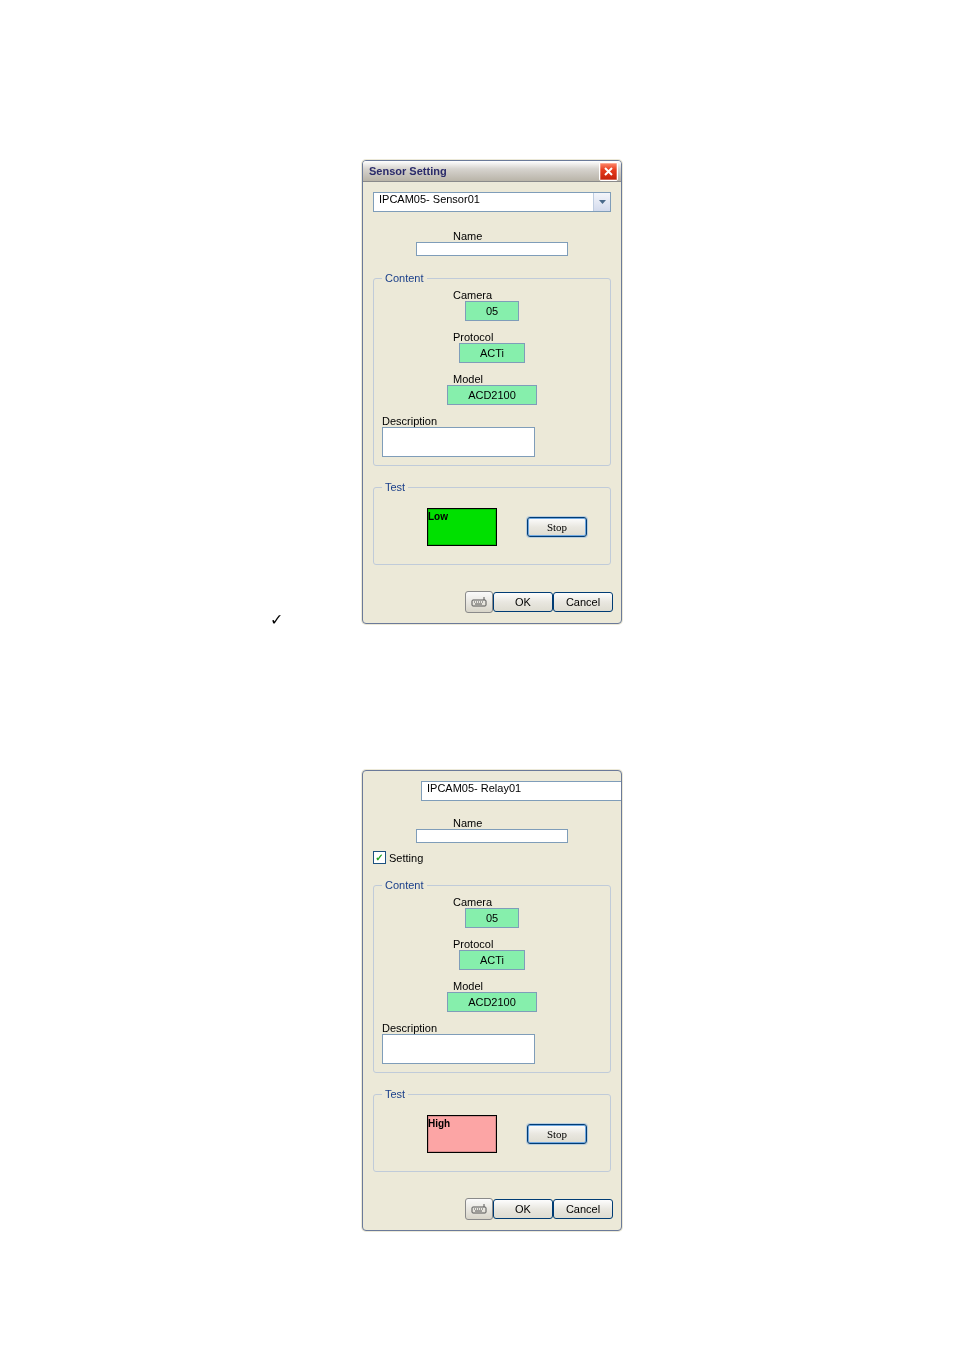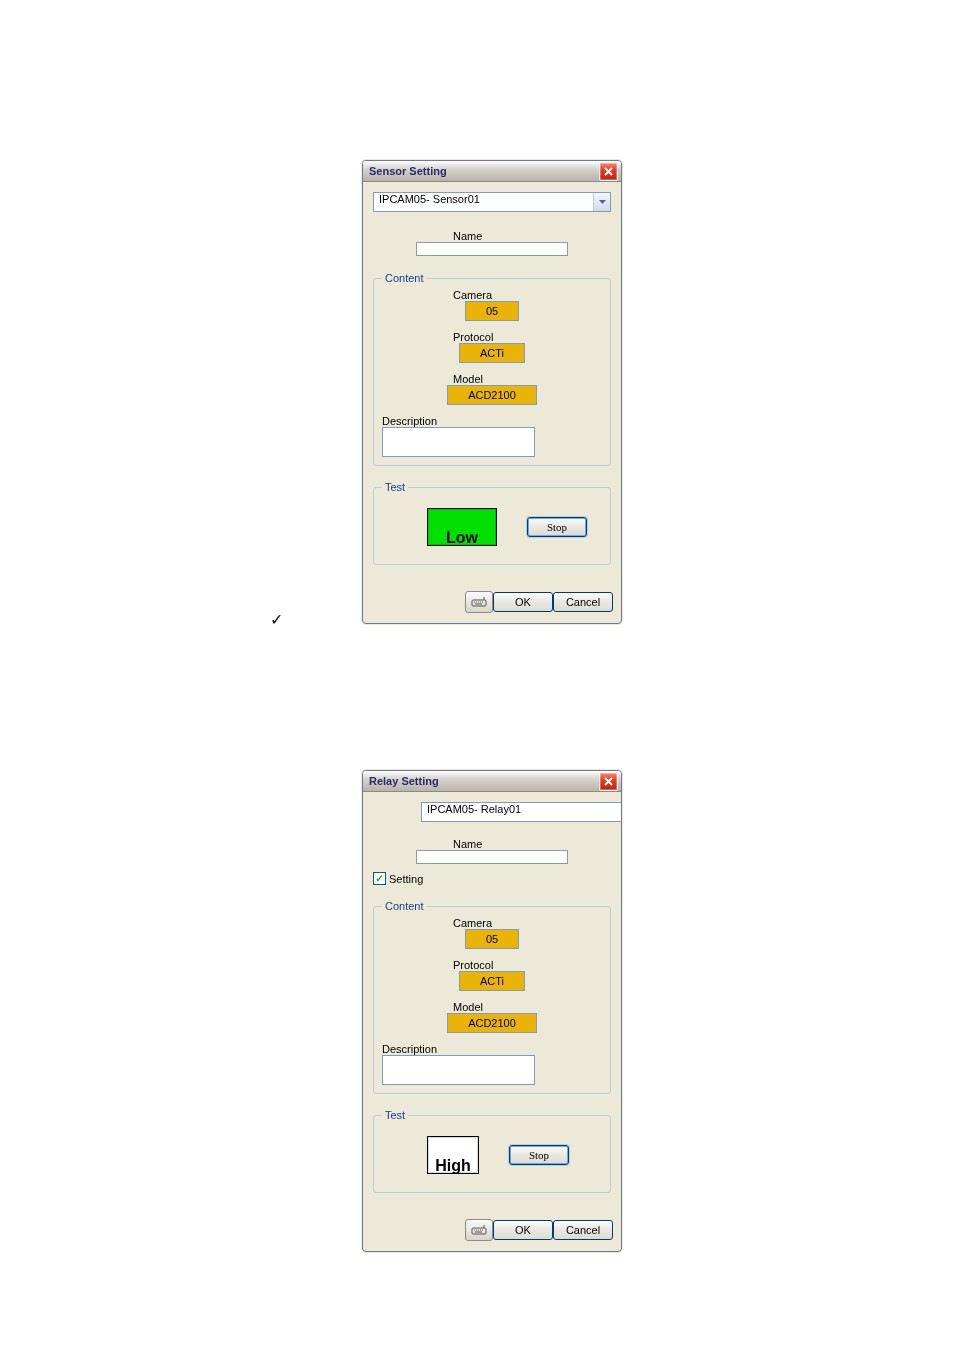--- a/index.html
+++ b/index.html
@@ -93,21 +93,21 @@
     font-family: inherit;
     font-size: 11px;
     padding: 0 4px;
     box-sizing: border-box;
   }
   .row .ro {
     flex: 1;
     height: 18px;
     line-height: 18px;
     border: 1px solid #7f9db9;
-    background: #eab308;
+    background: #86efac;
     padding: 0 20px;
     box-sizing: border-box;
     font-size: 11px;
   }
   .row .ta {
     flex: 1;
     height: 34px;
     border: 1px solid #7f9db9;
     background: #fff;
     box-sizing: border-box;
@@ -157,34 +157,34 @@
   }
   .test-body {
     display: flex;
     align-items: center;
     padding: 10px 0 10px 45px;
     gap: 30px;
   }
   .status-box {
     border: 1px solid #000;
     box-shadow: inset 0 0 0 1px rgba(0,0,0,0.15);
-    text-align: center;
+    text-align: left;
     font-weight: bold;
-    font-size: 16px;
-    padding-top: 20px;
+    font-size: 10px;
+    padding-top: 2px;
     box-sizing: border-box;
     color: #000;
   }
   .status-low  {
     width: 70px; height: 38px;
     background: #00e000;
   }
   .status-high {
-    width: 52px; height: 38px;
-    background: #ffffff;
+    width: 70px; height: 38px;
+    background: #fca5a5;
   }
   .btn {
     border: 1px solid #003c74;
     background: linear-gradient(to bottom, #fdfdfd, #e9e7e0 50%, #dedcd1);
     height: 20px;
     min-width: 60px;
     font-family: inherit;
     font-size: 11px;
     border-radius: 3px;
     padding: 0 8px;
@@ -289,28 +289,20 @@
         <line x1="4" y1="7" x2="11" y2="7" stroke="#555"></line>
         <path d="M13 3 L13 0" stroke="#555"></path>
       </svg>
     </div>
     <button class="btn">OK</button>
     <button class="btn">Cancel</button>
   </div>
 </div>
 
 <div class="dialog relay">
-  <div class="titlebar">
-    <span class="title">Relay Setting</span>
-    <div class="close-btn">
-      <svg width="9" height="9" viewBox="0 0 9 9">
-        <path d="M1 1 L8 8 M8 1 L1 8" stroke="#fff" stroke-width="2"></path>
-      </svg>
-    </div>
-  </div>
   <div class="dialog-body">
     <div class="combo">
       <span>IPCAM05- Relay01</span>
       <div class="arrow">
         <svg width="7" height="4" viewBox="0 0 7 4">
             <path d="M0 0 L3.5 4 L7 0 Z" fill="#4a6a8a"></path>
           </svg>
       </div>
     </div>
 

